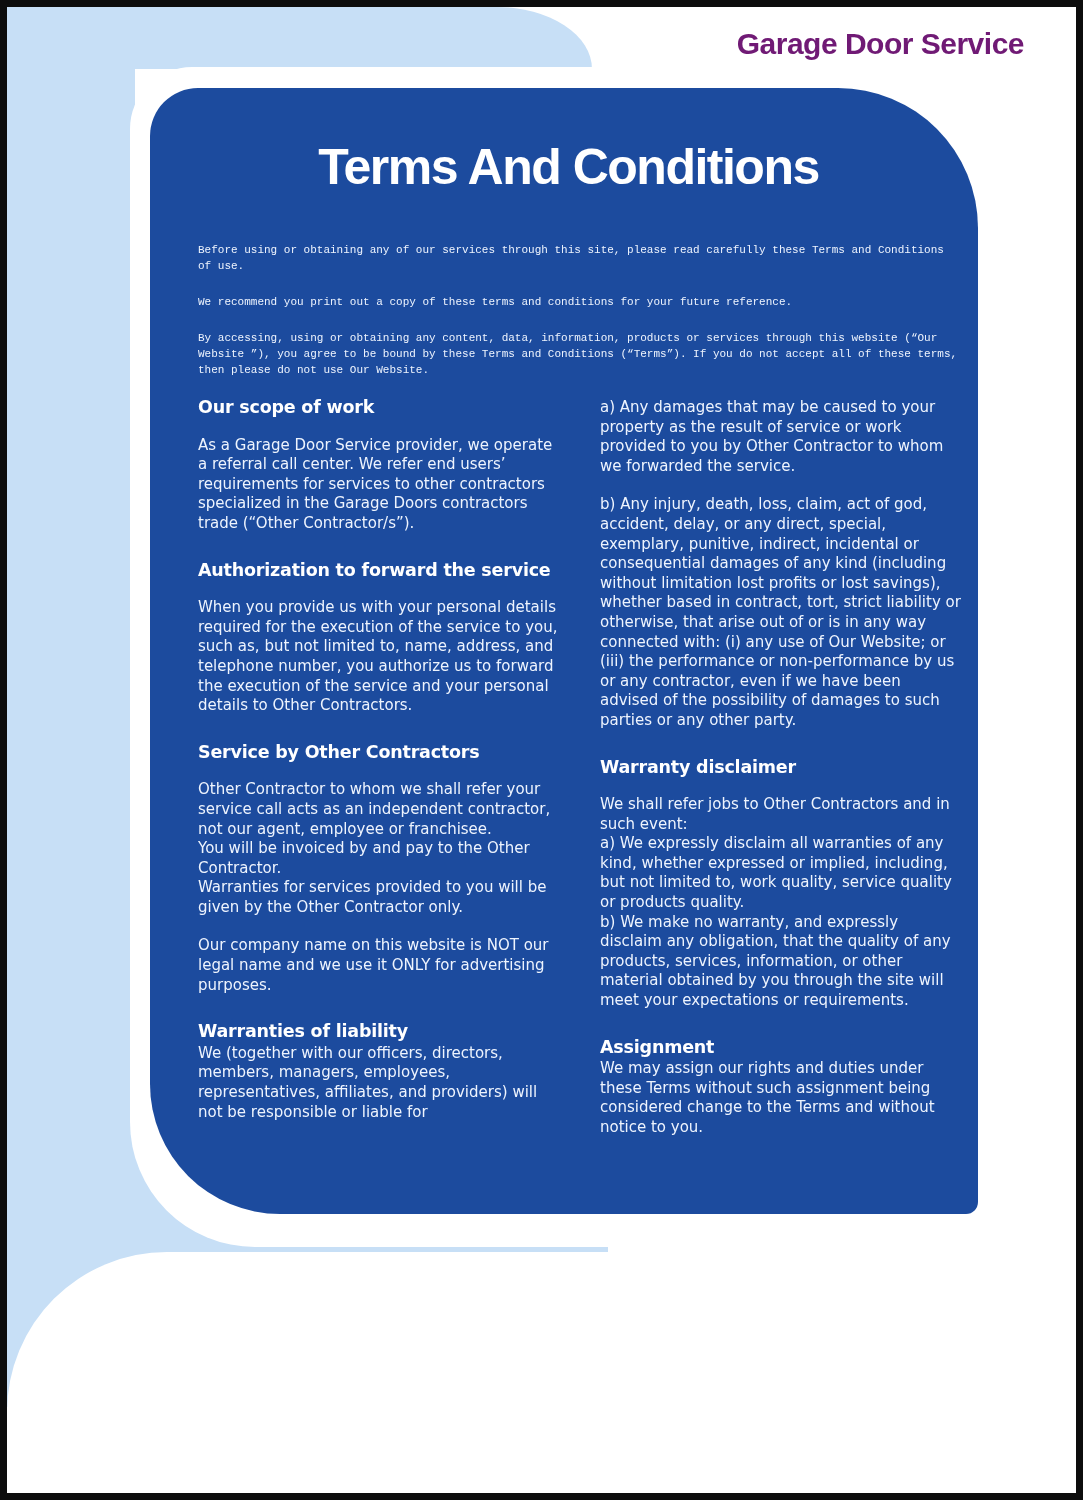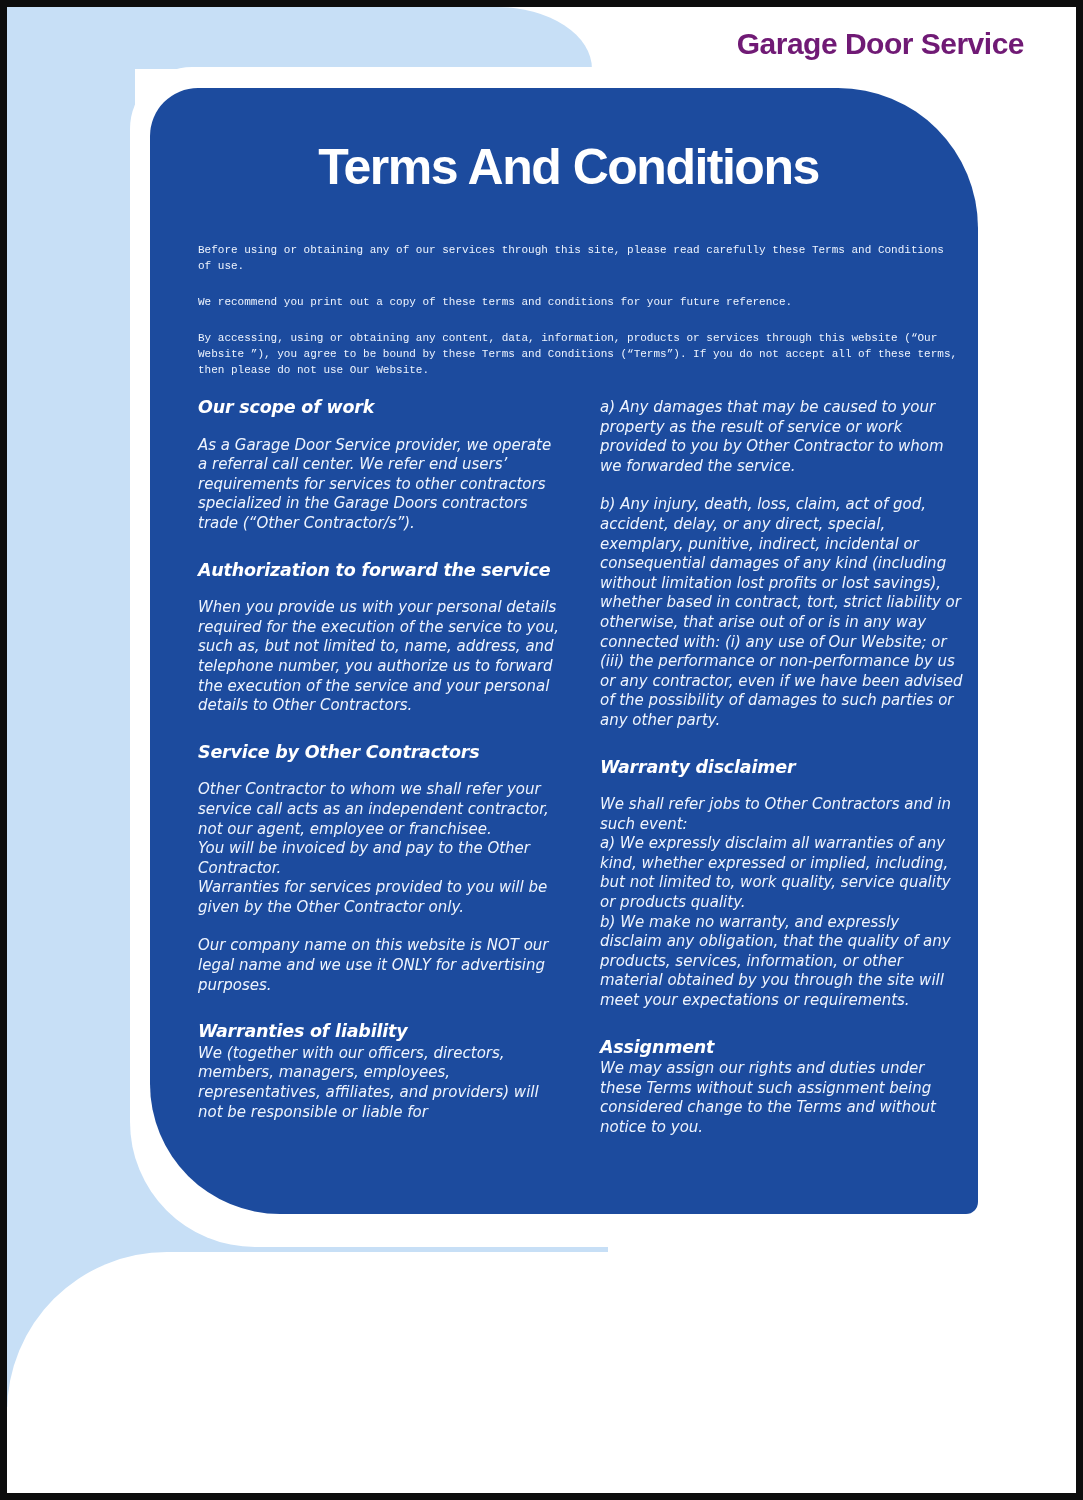--- a/index.html
+++ b/index.html
@@ -53,21 +53,21 @@
   
   .panel-inner{padding:50px 15px 0 38px;}
   .title{
     font-family:"Liberation Sans", sans-serif;
     font-weight:bold;font-size:50px;letter-spacing:-1.5px;
     text-align:center;color:#ffffff;
     margin:0 24px 46px 0;
   }
   .intro{font-size:11px;line-height:16px;max-width:775px;font-family:Liberation Mono, monospace;}
   .intro p{margin:0 0 20px;}
-  .cols{display:flex;gap:39px;font-style:italic;}
+  .cols{display:flex;gap:39px;}
   .col{width:367px;font-size:15px;line-height:19.6px;}
   .col h3{
     font-size:17.5px;color:#ffffff;
     margin:27px 0 18px;letter-spacing:-0.2px;
   }
   .col h3.first{margin-top:0;}
   .col h3.tight{margin-bottom:2px;}
   .col p{margin:0;}
   .col p.para{margin-top:19px;}
   .col p.gap-after{margin-bottom:19px;}

